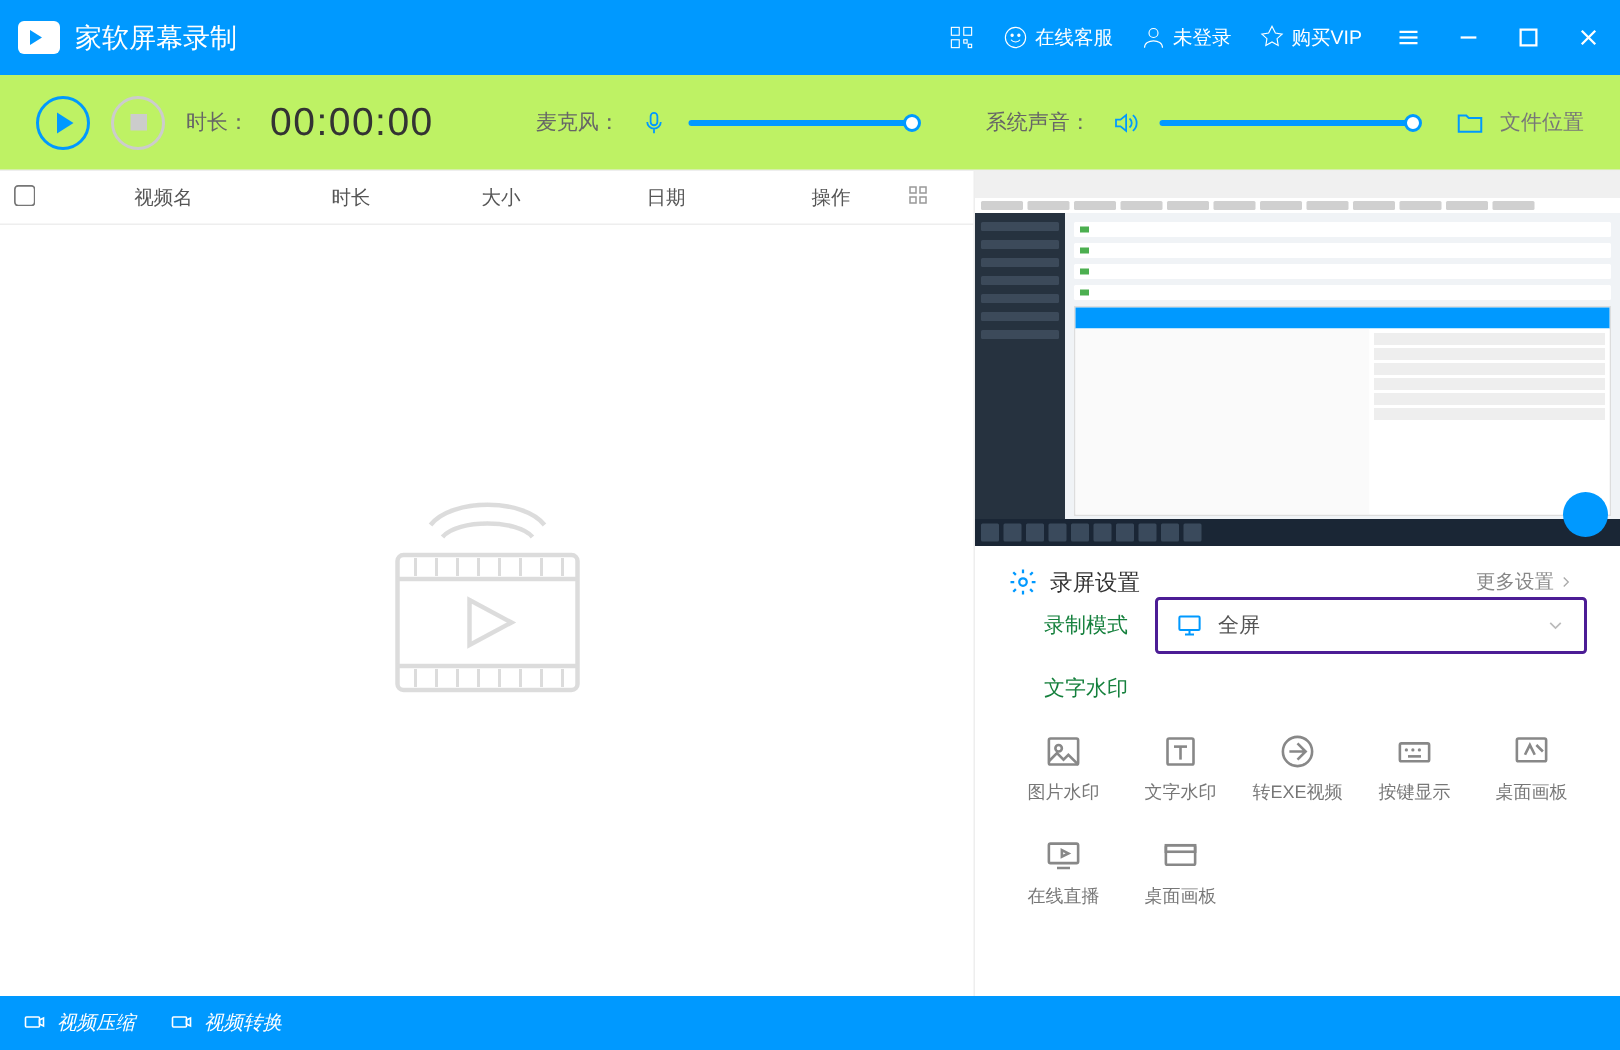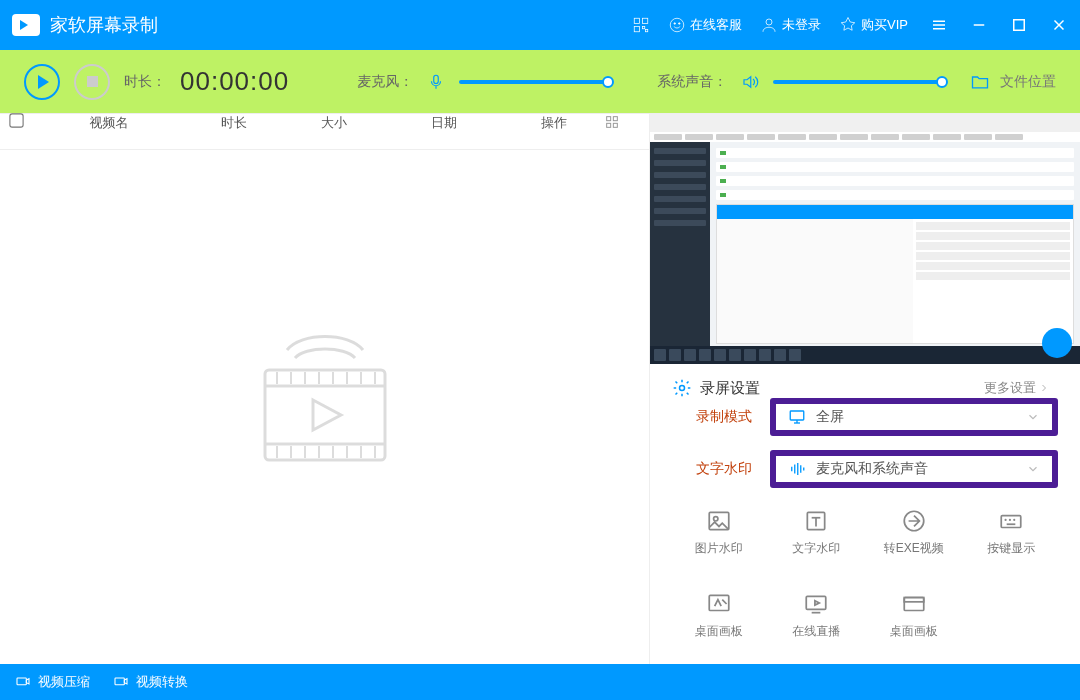--- a/index.html
+++ b/index.html
@@ -30,21 +30,21 @@
 .slider.spk { width:170px; }
 .slider .knob { position:absolute; right:-5px; top:-4px; width:12px; height:12px; border-radius:50%; background:#fff; border:2px solid #0099ff; }
 .folder { display:flex; align-items:center; gap:8px; cursor:pointer; margin-left:auto; }
 .folder svg { width:24px; height:20px; stroke:#0099ff; stroke-width:1.6; fill:none; }
 .folder span { color:#777; font-size:14px; }
 
 
 .main { display:flex; height:calc(700px - 50px - 64px - 36px); }
 .left-col { width:650px; display:flex; flex-direction:column; border-right:1px solid #eee; }
 
-.table-head { height:36px; display:flex; padding:0 10px; font-size:13px; color:#555; border-bottom:1px solid #eee; }
+.table-head { height:36px; display:flex; align-items:center; padding:0 10px; font-size:13px; color:#555; border-bottom:1px solid #eee; }
 .th-chk { width:24px; }
 .th-chk input { transform:scale(1.1); }
 .th { text-align:center; }
 .th.name{width:150px}.th.dur{width:100px}.th.size{width:100px}.th.date{width:120px}.th.op{width:100px}
 .th-grid svg{width:16px;height:16px;stroke:#999;fill:none;stroke-width:1.5}
 
 .empty-area { flex:1; display:flex; align-items:center; justify-content:center; }
 .placeholder { opacity:.9; }
 .placeholder svg { width:160px; height:150px; }
 
@@ -70,32 +70,32 @@
 .preview .taskbar .circle { position:absolute; right:8px; top:-18px; width:30px;height:30px;border-radius:50%;background:#0099ff; }
 
 .settings { flex:1; padding:14px 22px; overflow:auto; }
 .settings-head { display:flex; align-items:center; }
 .settings-head svg { width:20px;height:20px;stroke:#0099ff;fill:none;stroke-width:1.8;margin-right:8px; }
 .settings-head .title { font-size:15px; color:#333; }
 .settings-head .more { margin-left:auto; font-size:13px; color:#888; cursor:pointer; display:flex; align-items:center; gap:2px; }
 .settings-head .more svg { width:12px;height:12px;stroke:#aaa;fill:none; }
 
 .form-row { display:flex; align-items:center; margin-bottom:14px; }
-.form-row .flabel { width:80px; font-size:14px; color:#c2410c; text-align:right; margin-right:18px; }
-.select-box { flex:1; height:38px; border:6px solid #4c1d95; border-radius:3px; display:flex; align-items:center; padding:0 12px; cursor:pointer; }
+.form-row .flabel { width:80px; font-size:14px; color:#15803d; text-align:right; margin-right:18px; }
+.select-box { flex:1; height:38px; border:2px solid #4c1d95; border-radius:3px; display:flex; align-items:center; padding:0 12px; cursor:pointer; }
 .select-box svg.lead { width:18px;height:18px;stroke:#0099ff;fill:none;stroke-width:1.8;margin-right:10px; }
 .select-box .val { font-size:14px; color:#555; flex:1; }
 .select-box .chev { width:14px;height:14px;stroke:#bbb;fill:none;stroke-width:2; }
 
-.tool-grid { display:grid; grid-template-columns:repeat(4,1fr); gap:22px 4px; margin-top:8px; }
+.tool-grid { display:grid; grid-template-columns:repeat(5,1fr); gap:8px 4px; margin-top:8px; }
 .tool { display:flex; flex-direction:column; align-items:center; cursor:pointer; padding:6px 0; }
 .tool svg { width:26px;height:26px;stroke:#888;fill:none;stroke-width:1.6;margin-bottom:6px; }
 .tool span { font-size:12px; color:#777; }
 
-.footer { height:36px; background:#0099ff; display:flex; align-items:center; padding:0 14px; gap:22px; }
+.footer { height:36px; background:#0099ff; display:flex; align-items:center; padding:0 14px; gap:22px;font-style:italic; }
 .fbtn { display:flex; align-items:center; gap:6px; color:#fff; font-size:13px; cursor:pointer; }
 .fbtn svg { width:18px;height:16px;stroke:#fff;fill:none;stroke-width:1.6; }
 </style>
 </head>
 <body>
 
 <div class="titlebar">
   <div class="logo-icon"></div>
   <div class="app-title">家软屏幕录制</div>
   <div class="spacer"></div>
@@ -321,33 +321,20 @@
             </svg>
           <span class="val">全屏</span>
           <svg class="chev" viewBox="0 0 24 24">
               <polyline points="6 9 12 15 18 9"></polyline>
             </svg>
         </div>
       </div>
 
       <div class="form-row">
         <div class="flabel">文字水印</div>
-        <div class="select-box">
-          <svg class="lead" viewBox="0 0 24 24">
-              <line x1="5" y1="9" x2="5" y2="15"></line>
-              <line x1="9" y1="6" x2="9" y2="18"></line>
-              <line x1="13" y1="4" x2="13" y2="20"></line>
-              <line x1="17" y1="7" x2="17" y2="17"></line>
-              <line x1="21" y1="10" x2="21" y2="14"></line>
-            </svg>
-          <span class="val">麦克风和系统声音</span>
-          <svg class="chev" viewBox="0 0 24 24">
-              <polyline points="6 9 12 15 18 9"></polyline>
-            </svg>
-        </div>
       </div>
 
       <div class="tool-grid">
         <div class="tool">
           <svg viewBox="0 0 24 24">
               <rect x="3" y="4" width="18" height="16" rx="1"></rect>
               <circle cx="9" cy="10" r="2"></circle>
               <path d="M3 18l5-5 4 4 3-3 6 6"></path>
             </svg>
           <span>图片水印</span>

